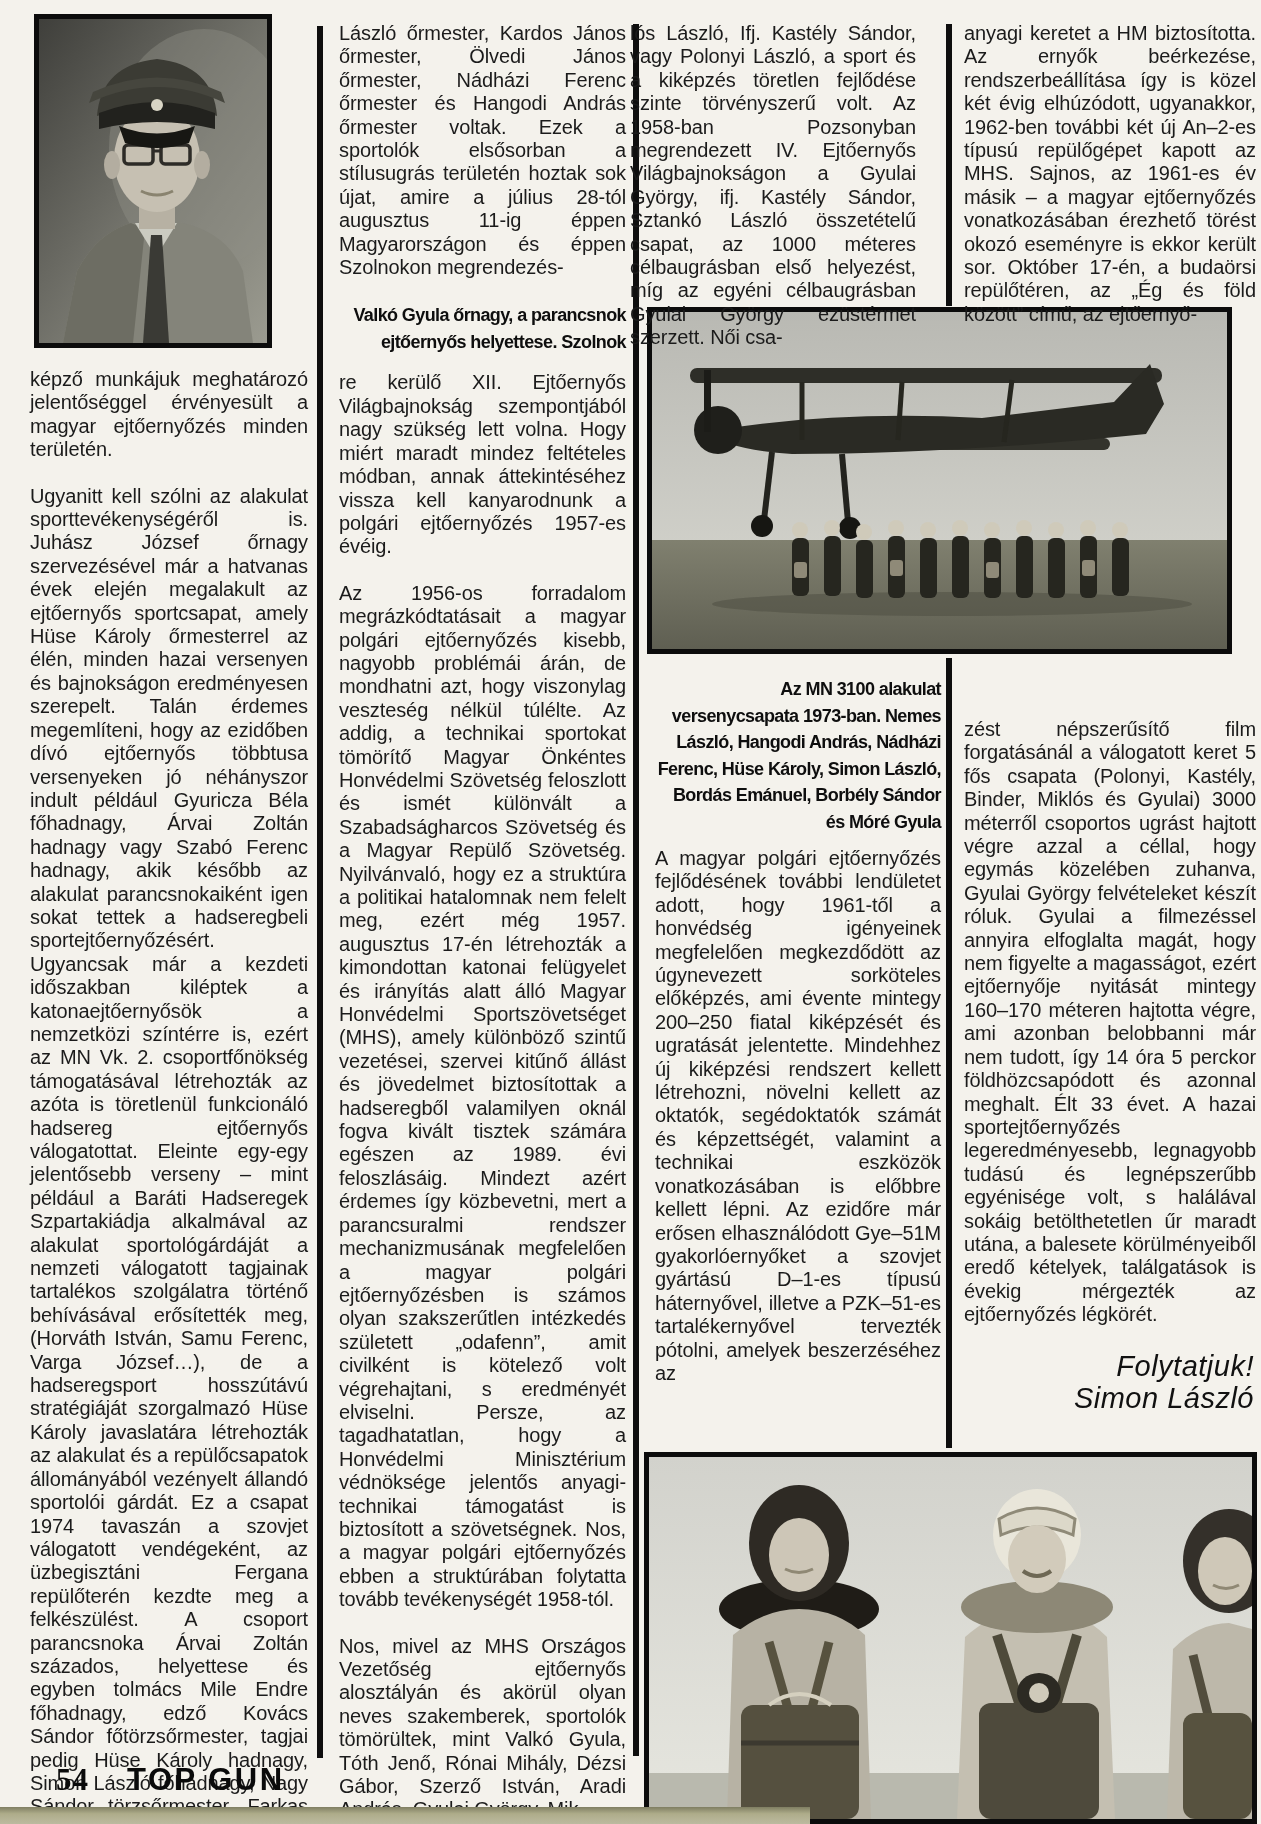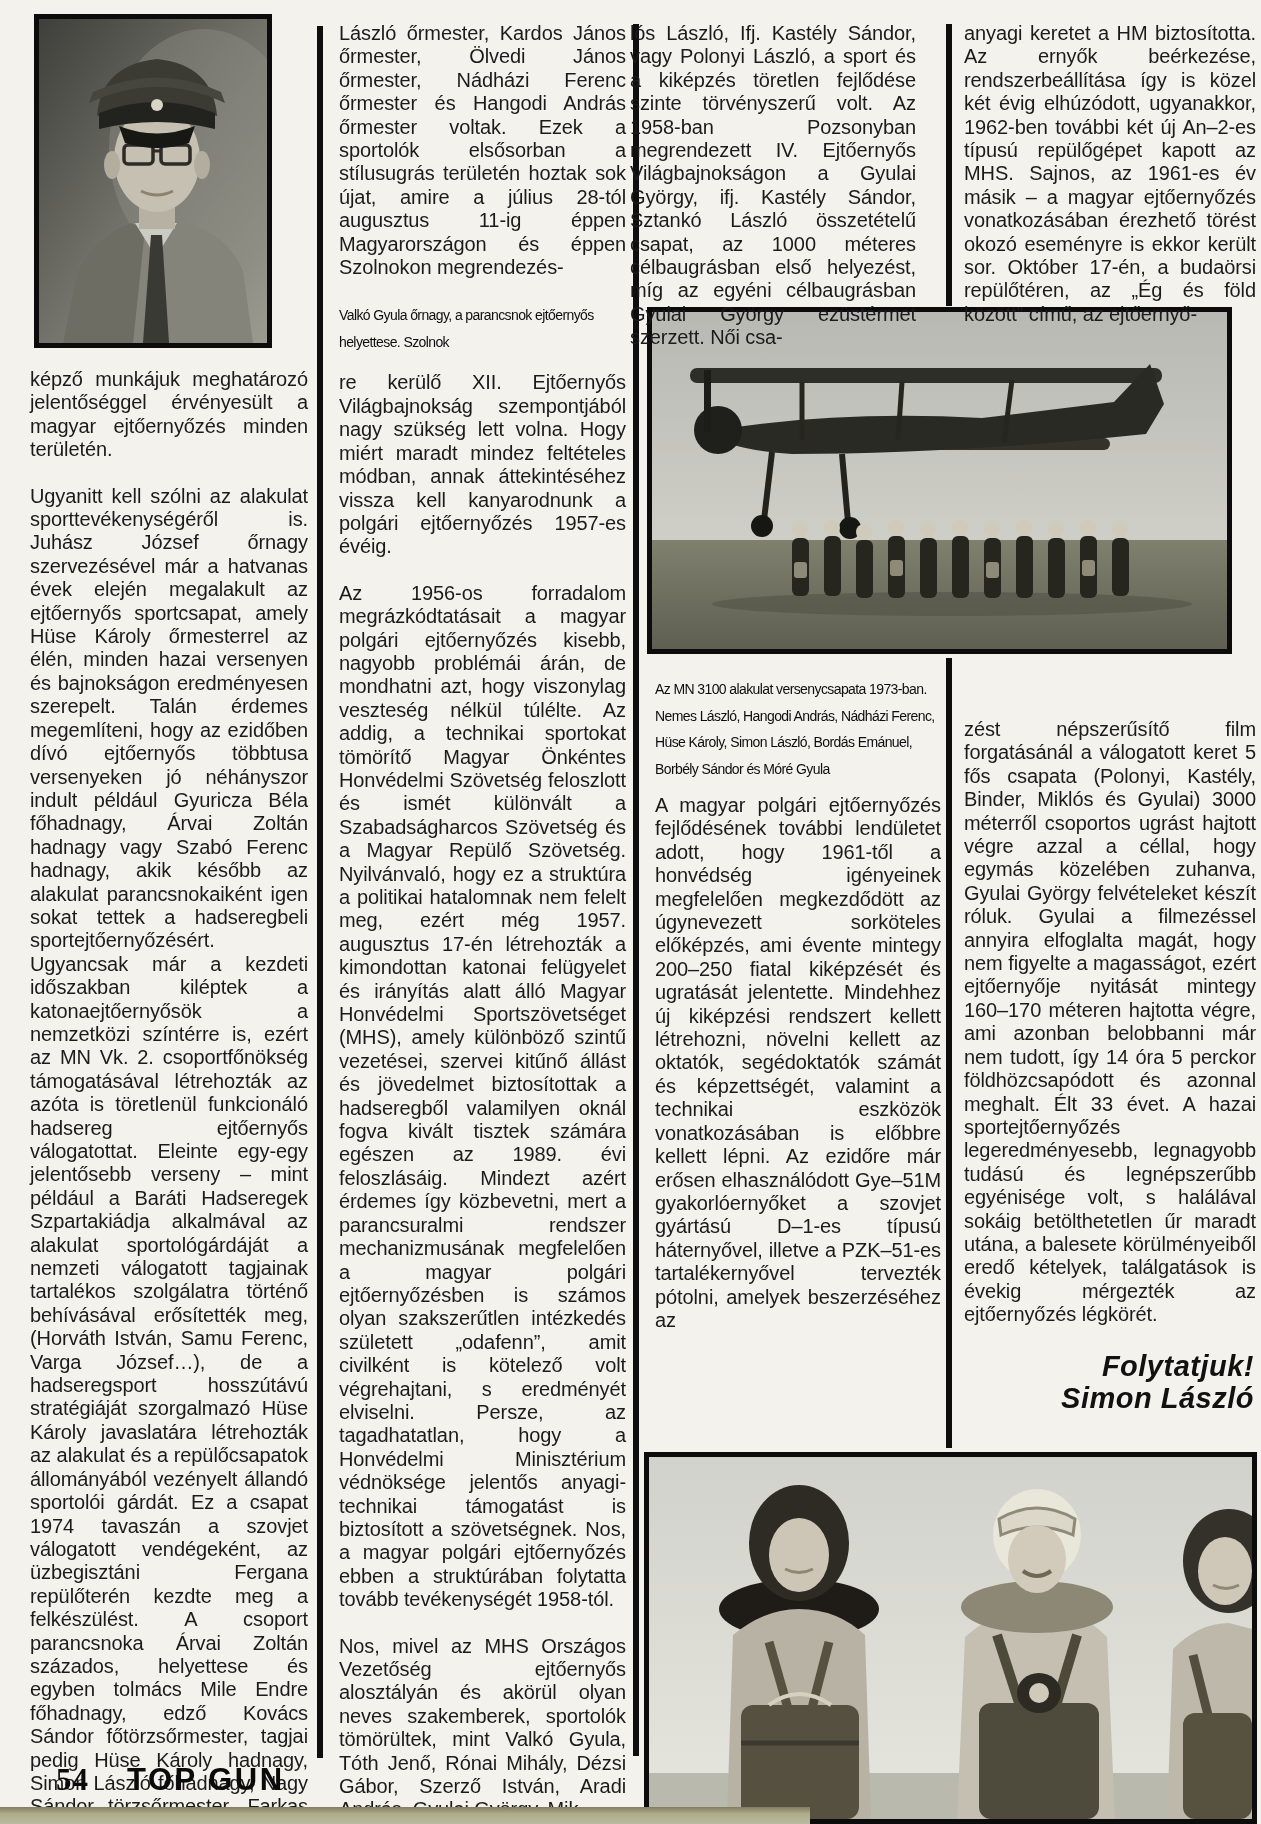--- a/index.html
+++ b/index.html
@@ -5,29 +5,29 @@
   html,body{margin:0;padding:0;background:#888;}
   .page{
     position:relative;width:1261px;height:1824px;margin:0 auto;
     background:#f4f2ec;overflow:hidden;
     font-family:"Liberation Sans",sans-serif;color:#1b1b1b;
   }
   .col{position:absolute;text-align:justify;font-size:20px;line-height:23.4px;letter-spacing:-0.1px;}
   .col p{margin:0 0 23px 0;}
   .col p:last-child{margin-bottom:0;}
   .caption{
-    font-weight:400;font-size:14px;line-height:26.5px;letter-spacing:-0.6px;
-    text-align:left;color:#0e0e0e;
+    font-weight:700;font-size:18px;line-height:26.5px;letter-spacing:-0.6px;
+    text-align:right;color:#0e0e0e;
   }
   .caption.inline{margin:10px 0 16px 0;}
   .vdiv{position:absolute;background:#0e0e0e;}
   .photo{position:absolute;border:5px solid #0c0c0c;background:#b9b9b2;box-sizing:border-box;}
   .photo svg{display:block;width:100%;height:100%;}
   .signoff{
-    text-align:right;font-style:italic;font-weight:700;
+    text-align:right;font-style:italic;font-weight:400;
     font-size:29px;line-height:32px;letter-spacing:0.5px;color:#111;
     margin:18px 2px 16px 0;
   }
   .footer{
     position:absolute;left:56px;top:1762px;
     font-weight:700;font-size:31px;letter-spacing:2.5px;color:#0a0a0a;
     white-space:nowrap;
   }
   .footer .num{margin-right:38px;letter-spacing:1px;font-family:Liberation Serif, serif;}
   .footer-bar{

